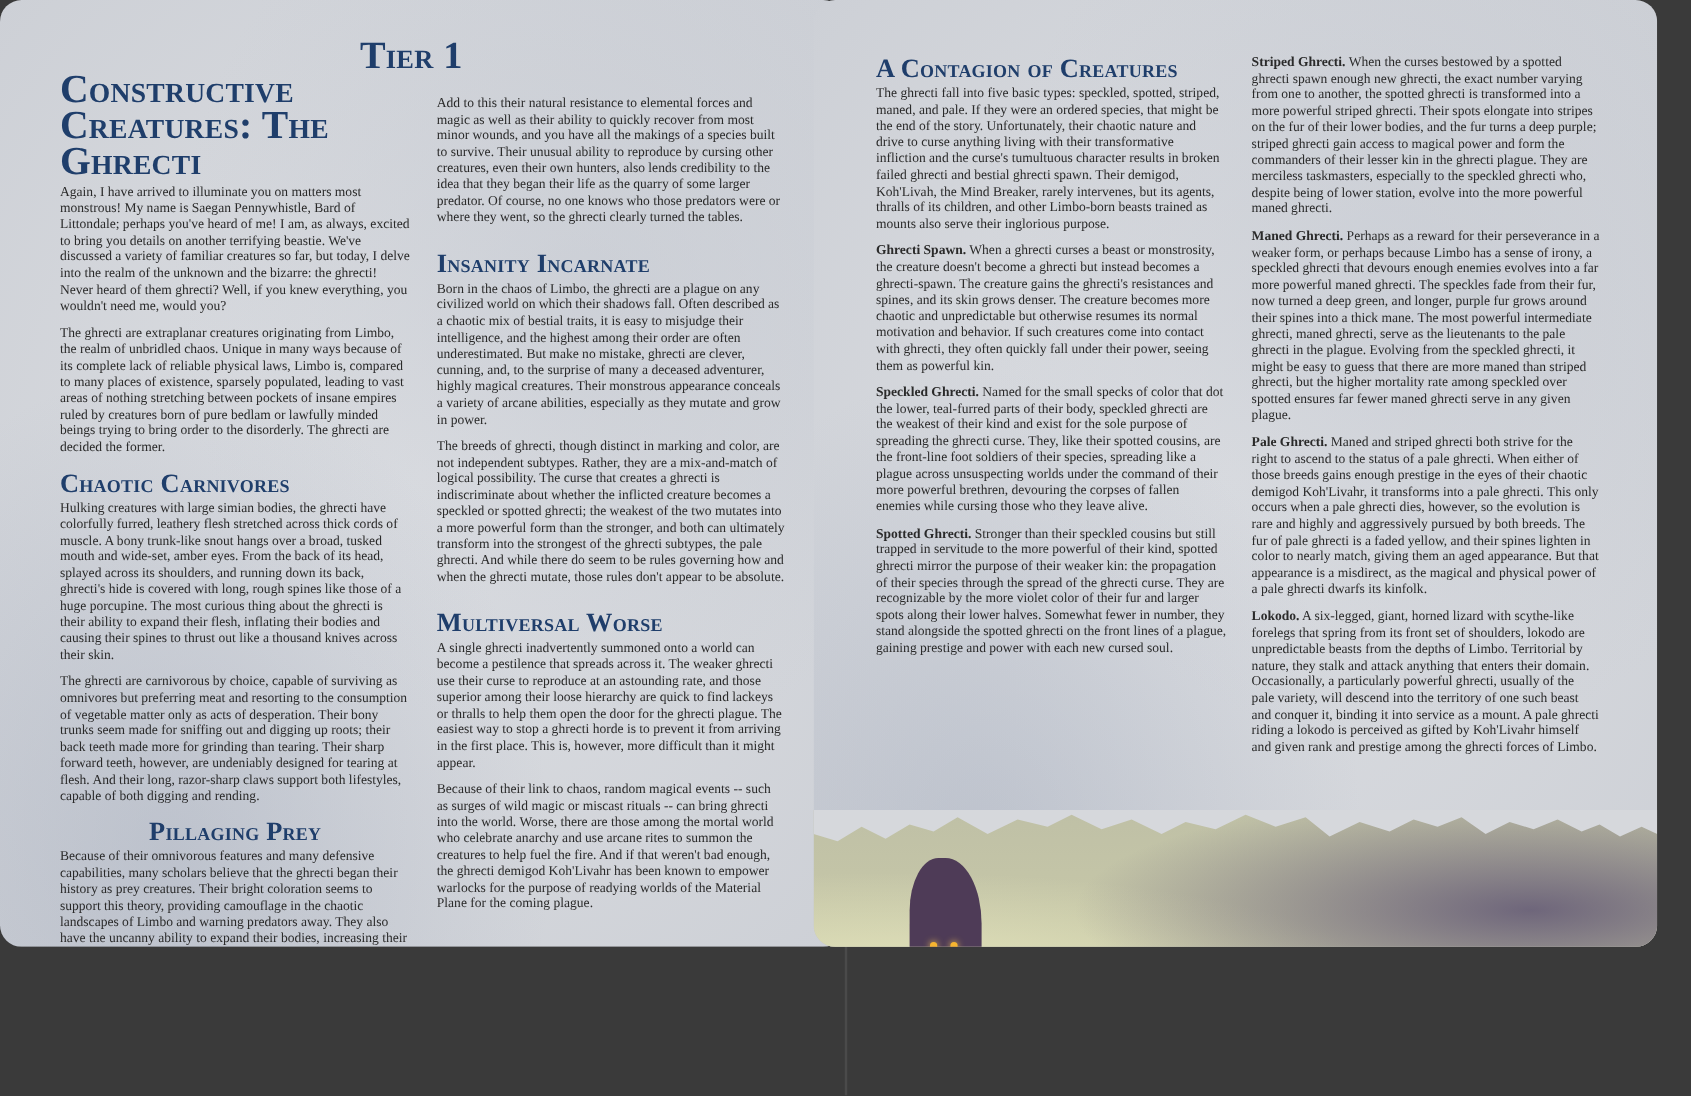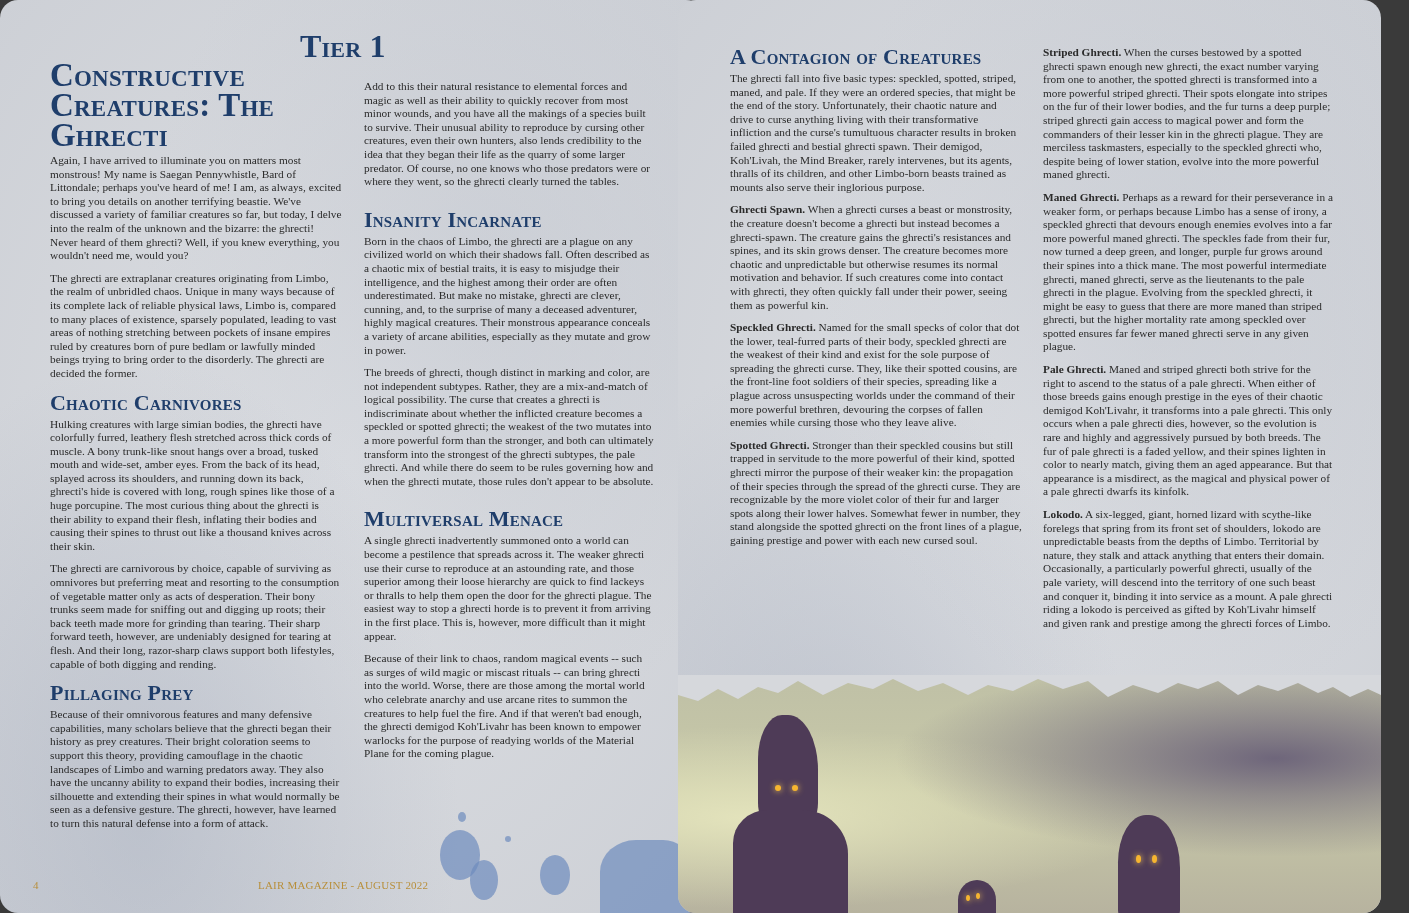--- a/index.html
+++ b/index.html
@@ -2,21 +2,21 @@
 <html><head>
 <meta charset="utf-8">
 <style>
   html, body { margin:0; padding:0; }
   body {
     width:1409px; height:913px; overflow:hidden; position:relative;
     background:#3a3a3a;
     font-family:"Liberation Serif","DejaVu Serif",serif;
   }
   .page {
-    position:absolute; top:0; height:913px;
+    position:absolute; top:0; height:789px;
     background:
       radial-gradient(ellipse at 20% 90%, rgba(150,160,180,0.35), transparent 40%),
       radial-gradient(ellipse at 70% 30%, rgba(190,195,205,0.4), transparent 50%),
       radial-gradient(ellipse at 50% 50%, rgba(220,222,226,1), rgba(205,208,214,1));
     overflow:hidden;
     border-radius:18px;
   }
   #page-left { left:0; width:704px; }
   #page-right { left:678px; width:703px; }
   .spine { position:absolute; left:704px; top:0; width:2px; height:913px; background:#4a4a4a; }
@@ -68,30 +68,30 @@
 
   <div class="h-sc tier">Tier 1</div>
 
   <div class="col" style="left:50px;top:60px;width:292px;">
     <h2 class="h-sc h2" style="margin-bottom:4px;">Constructive Creatures: The Ghrecti</h2>
     <p>Again, I have arrived to illuminate you on matters most monstrous! My name is Saegan Pennywhistle, Bard of Littondale; perhaps you've heard of me! I am, as always, excited to bring you details on another terrifying beastie. We've discussed a variety of familiar creatures so far, but today, I delve into the realm of the unknown and the bizarre: the ghrecti! Never heard of them ghrecti? Well, if you knew everything, you wouldn't need me, would you?</p>
     <p>The ghrecti are extraplanar creatures originating from Limbo, the realm of unbridled chaos. Unique in many ways because of its complete lack of reliable physical laws, Limbo is, compared to many places of existence, sparsely populated, leading to vast areas of nothing stretching between pockets of insane empires ruled by creatures born of pure bedlam or lawfully minded beings trying to bring order to the disorderly. The ghrecti are decided the former.</p>
     <h3 class="h-sc h3">Chaotic Carnivores</h3>
     <p>Hulking creatures with large simian bodies, the ghrecti have colorfully furred, leathery flesh stretched across thick cords of muscle. A bony trunk-like snout hangs over a broad, tusked mouth and wide-set, amber eyes. From the back of its head, splayed across its shoulders, and running down its back, ghrecti's hide is covered with long, rough spines like those of a huge porcupine. The most curious thing about the ghrecti is their ability to expand their flesh, inflating their bodies and causing their spines to thrust out like a thousand knives across their skin.</p>
     <p>The ghrecti are carnivorous by choice, capable of surviving as omnivores but preferring meat and resorting to the consumption of vegetable matter only as acts of desperation. Their bony trunks seem made for sniffing out and digging up roots; their back teeth made more for grinding than tearing. Their sharp forward teeth, however, are undeniably designed for tearing at flesh. And their long, razor-sharp claws support both lifestyles, capable of both digging and rending.</p>
-    <h3 class="h-sc h3" style="">Pillaging Prey</h3>
+    <h3 class="h-sc h3" style="text-align:center;">Pillaging Prey</h3>
     <p>Because of their omnivorous features and many defensive capabilities, many scholars believe that the ghrecti began their history as prey creatures. Their bright coloration seems to support this theory, providing camouflage in the chaotic landscapes of Limbo and warning predators away. They also have the uncanny ability to expand their bodies, increasing their silhouette and extending their spines in what would normally be seen as a defensive gesture. The ghrecti, however, have learned to turn this natural defense into a form of attack.</p>
   </div>
 
   <div class="col" style="left:364px;top:80px;width:290px;">
     <p>Add to this their natural resistance to elemental forces and magic as well as their ability to quickly recover from most minor wounds, and you have all the makings of a species built to survive. Their unusual ability to reproduce by cursing other creatures, even their own hunters, also lends credibility to the idea that they began their life as the quarry of some larger predator. Of course, no one knows who those predators were or where they went, so the ghrecti clearly turned the tables.</p>
     <h3 class="h-sc h3" style="margin-top:18px;">Insanity Incarnate</h3>
     <p>Born in the chaos of Limbo, the ghrecti are a plague on any civilized world on which their shadows fall. Often described as a chaotic mix of bestial traits, it is easy to misjudge their intelligence, and the highest among their order are often underestimated. But make no mistake, ghrecti are clever, cunning, and, to the surprise of many a deceased adventurer, highly magical creatures. Their monstrous appearance conceals a variety of arcane abilities, especially as they mutate and grow in power.</p>
     <p>The breeds of ghrecti, though distinct in marking and color, are not independent subtypes. Rather, they are a mix-and-match of logical possibility. The curse that creates a ghrecti is indiscriminate about whether the inflicted creature becomes a speckled or spotted ghrecti; the weakest of the two mutates into a more powerful form than the stronger, and both can ultimately transform into the strongest of the ghrecti subtypes, the pale ghrecti. And while there do seem to be rules governing how and when the ghrecti mutate, those rules don't appear to be absolute.</p>
-    <h3 class="h-sc h3" style="margin-top:18px;">Multiversal Menace</h3>
+    <h3 class="h-sc h3" style="margin-top:18px;">Multiversal Worse</h3>
     <p>A single ghrecti inadvertently summoned onto a world can become a pestilence that spreads across it. The weaker ghrecti use their curse to reproduce at an astounding rate, and those superior among their loose hierarchy are quick to find lackeys or thralls to help them open the door for the ghrecti plague. The easiest way to stop a ghrecti horde is to prevent it from arriving in the first place. This is, however, more difficult than it might appear.</p>
     <p>Because of their link to chaos, random magical events -- such as surges of wild magic or miscast rituals -- can bring ghrecti into the world. Worse, there are those among the mortal world who celebrate anarchy and use arcane rites to summon the creatures to help fuel the fire. And if that weren't bad enough, the ghrecti demigod Koh'Livahr has been known to empower warlocks for the purpose of readying worlds of the Material Plane for the coming plague.</p>
   </div>
 
   <div class="footer" style="left:33px;">4</div>
   <div class="footer" style="left:258px;">LAIR MAGAZINE - AUGUST 2022</div>
 </div>
 
 <div class="spine"></div>
 

